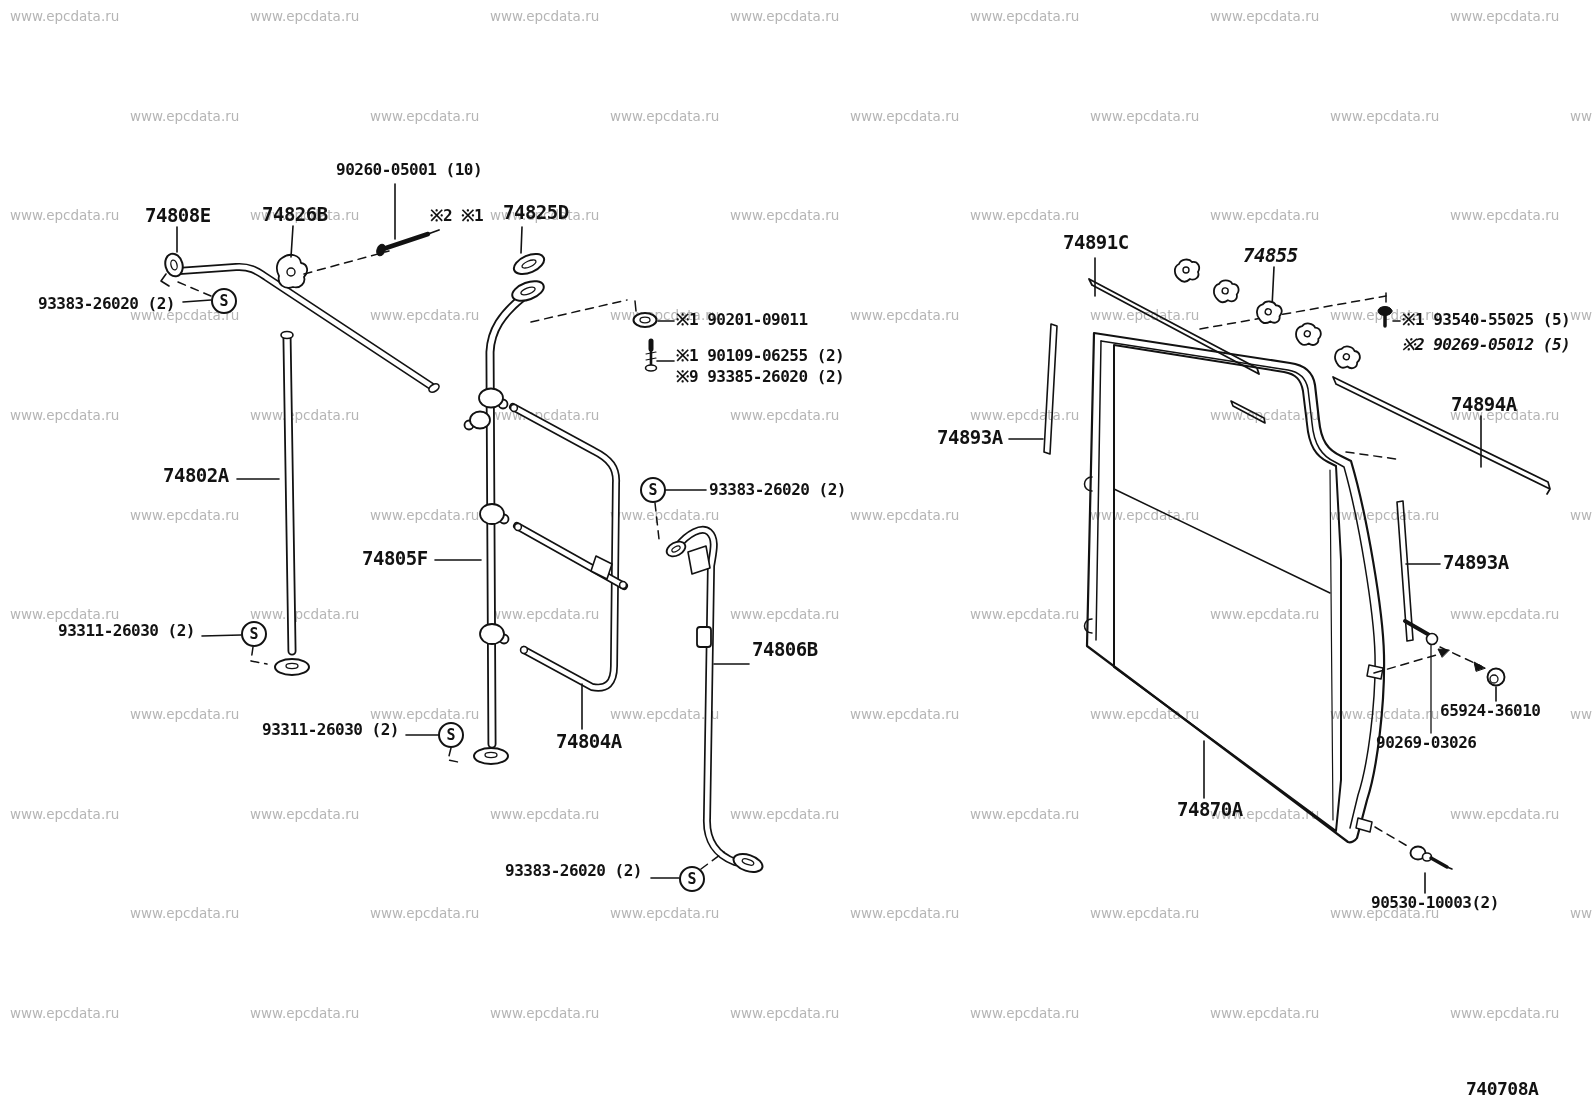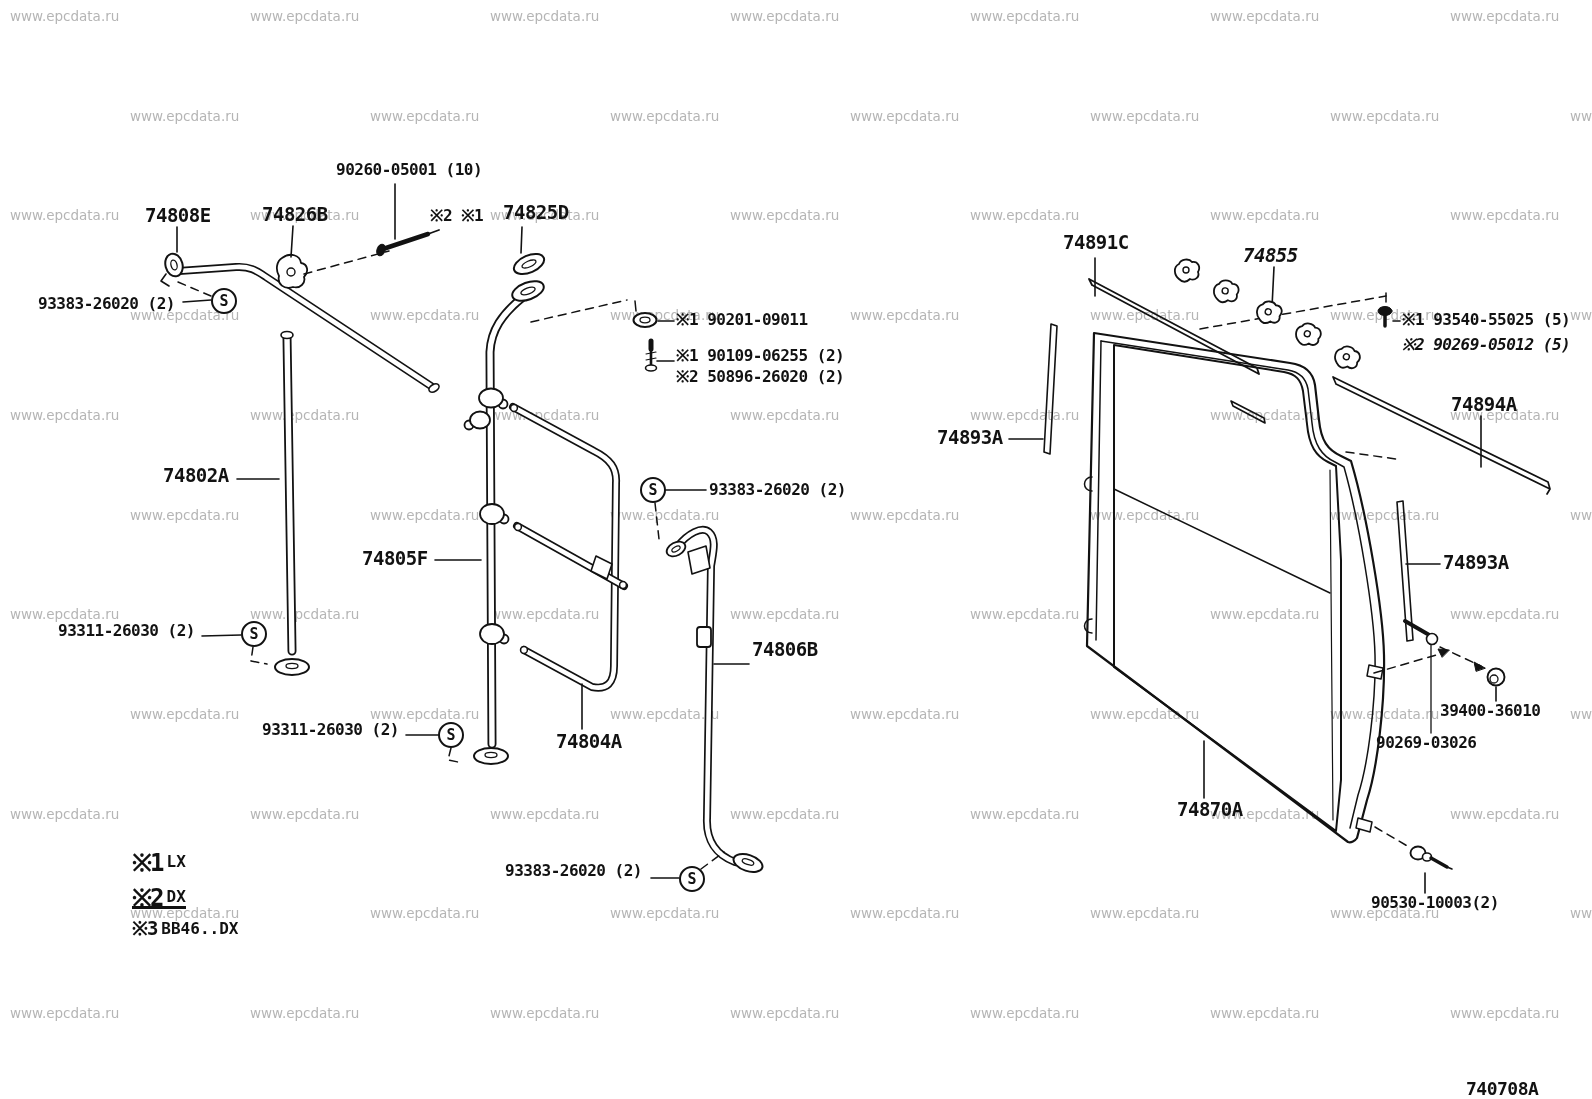--- a/index.html
+++ b/index.html
@@ -296,39 +296,34 @@
       <div class="lbl lbl-lg" style="left: 163px; top: 466px;">74802A</div>
       <div class="lbl lbl-lg" style="left: 362px; top: 549px;">74805F</div>
       <div class="lbl lbl-sm" style="left: 58px; top: 623px;">93311-26030 (2)</div>
       <div class="lbl lbl-sm" style="left: 262px; top: 722px;">93311-26030 (2)</div>
       <div class="lbl lbl-lg" style="left: 556px; top: 732px;">74804A</div>
       <div class="lbl lbl-lg" style="left: 752px; top: 640px;">74806B</div>
       <div class="lbl lbl-sm" style="left: 709px; top: 482px;">93383-26020 (2)</div>
       <div class="lbl lbl-sm" style="left: 505px; top: 863px;">93383-26020 (2)</div>
       <div class="lbl lbl-sm" style="left: 676px; top: 312px;">※1 90201-09011</div>
       <div class="lbl lbl-sm" style="left: 676px; top: 348px;">※1 90109-06255 (2)</div>
-      <div class="lbl lbl-sm" style="left: 676px; top: 369px;">※2 50896-26020 (2)</div>
+      <div class="lbl lbl-sm" style="left: 676px; top: 369px;">※9 93385-26020 (2)</div>
       <div class="lbl lbl-lg" style="left: 1063px; top: 233px;">74891C</div>
       <div class="lbl lbl-lg" style="left: 1243px; top: 246px; font-style: italic;">74855</div>
       <div class="lbl lbl-sm" style="left: 1402px; top: 312px;">※1 93540-55025 (5)</div>
       <div class="lbl lbl-sm" style="left: 1402px; top: 337px; font-style: italic;">※2 90269-05012 (5)</div>
       <div class="lbl lbl-lg" style="left: 1451px; top: 395px;">74894A</div>
       <div class="lbl lbl-lg" style="left: 937px; top: 428px;">74893A</div>
       <div class="lbl lbl-lg" style="left: 1443px; top: 553px;">74893A</div>
-      <div class="lbl lbl-sm" style="left: 1440px; top: 703px;">39400-36010</div>
+      <div class="lbl lbl-sm" style="left: 1440px; top: 703px;">65924-36010</div>
       <div class="lbl lbl-sm" style="left: 1376px; top: 735px; text-align: center;">90269-03026</div>
       <div class="lbl lbl-lg" style="left: 1177px; top: 800px;">74870A</div>
       <div class="lbl lbl-sm" style="left: 1371px; top: 895px;">90530-10003(2)</div>
       <div class="s-circle" style="left: 211px; top: 288px;">S</div>
       <div class="s-circle" style="left: 241px; top: 621px;">S</div>
       <div class="s-circle" style="left: 438px; top: 722px;">S</div>
       <div class="s-circle" style="left: 640px; top: 477px;">S</div>
       <div class="s-circle" style="left: 679px; top: 866px;">S</div>
     </div>
 
-  <div id="legend">
-    <span class="leg-row"><span class="leg-sym">※1</span><span class="leg-txt">LX</span></span>
-    <span class="leg-row"><span class="leg-underline"><span class="leg-sym">※2</span><span class="leg-txt">DX</span></span></span>
-    <span class="leg-row"><span class="leg-sym3">※3</span><span class="leg-txt">BB46..DX</span></span>
-  </div>
 
   <div id="page-code">740708A</div>
 </div>
 
 </body></html>

